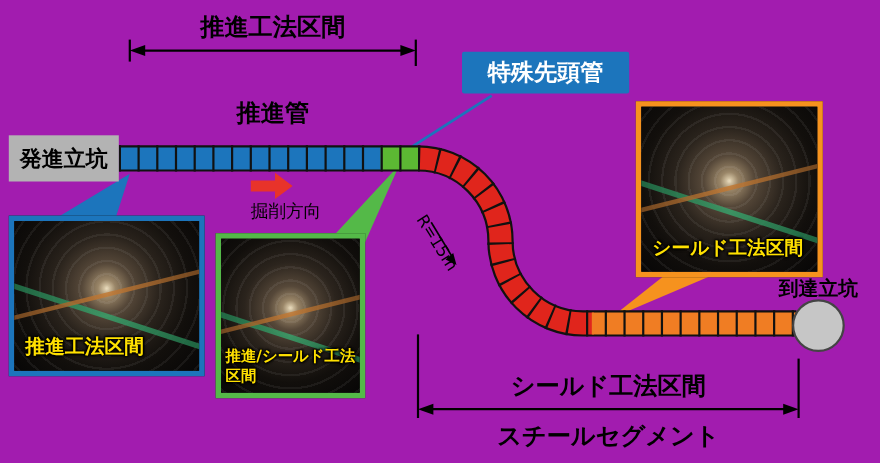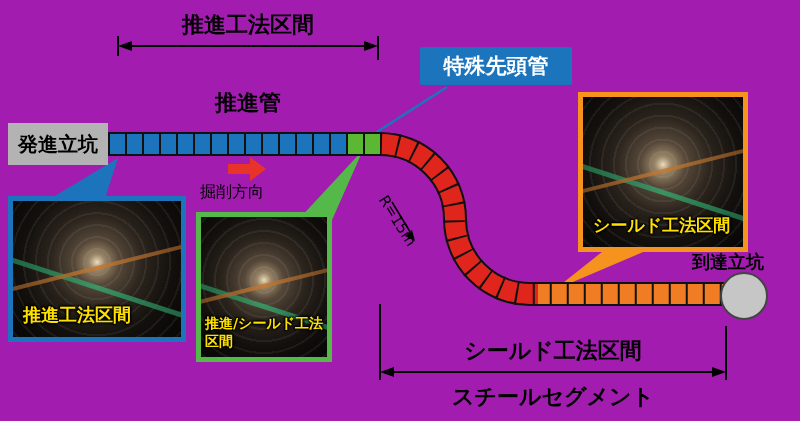--- a/index.html
+++ b/index.html
@@ -1,29 +1,29 @@
 <!DOCTYPE html>
 <html><head>
 <meta charset="utf-8">
 <style>
   html,body{margin:0;padding:0;background:#ffffff;}
   body{font-family:"DejaVu Sans","Liberation Sans",sans-serif;}
   .canvas{position:relative;width:800px;height:421px;background:#a21caf;overflow:hidden;}
   .canvas svg{position:absolute;left:0;top:0;}
   .lbl{position:absolute;color:#000;white-space:nowrap;}
   .dim-label{font-size:22px;font-weight:600;text-align:center;}
-  .small-label{font-size:16px;font-weight:500;text-align:left;}
+  .small-label{font-size:16px;font-weight:500;text-align:center;}
   .box{position:absolute;text-align:center;font-weight:700;}
   .special-head{left:420px;top:47px;width:152px;height:38px;line-height:38px;
     background:#1c75bc;color:#fff;font-size:21px;border-radius:2px;}
   .launch-shaft{left:8px;top:123px;width:100px;height:42px;line-height:42px;
     background:#b3b3b3;color:#000;font-size:20px;}
   .radius-label{left:390px;top:192px;font-size:15px;font-weight:500;
     transform:rotate(58deg);transform-origin:0 0;}
-  .arrival-label{left:692px;top:250px;width:104px;font-size:18px;font-weight:600;}
+  .arrival-label{left:692px;top:250px;width:104px;text-align:center;font-size:18px;font-weight:600;}
   .callout{position:absolute;border:5px solid #000;box-sizing:border-box;background:#111;}
   .callout.blue{border-color:#1c75bc;left:8px;top:196px;width:178px;height:146px;}
   .callout.green{border-color:#54b948;left:196px;top:212px;width:136px;height:150px;}
   .callout.orange{border-color:#f6921e;left:578px;top:92px;width:170px;height:160px;}
   .photo{position:absolute;inset:0;overflow:hidden;
     background:
       repeating-radial-gradient(circle at 50% 45%, rgba(255,255,255,0.06) 0 2px, rgba(0,0,0,0) 2px 12px),
       radial-gradient(circle at 50% 45%, #e8d9b8 0%, #9a8668 7%, #564839 20%, #2b241d 42%, #120f0c 68%, #070606 100%);}
   .photo::before{content:"";position:absolute;left:-10%;top:62%;width:120%;height:5px;
     background:linear-gradient(90deg,#1f6e46,#39a06a,#1f6e46);transform:rotate(18deg);opacity:.85;}

